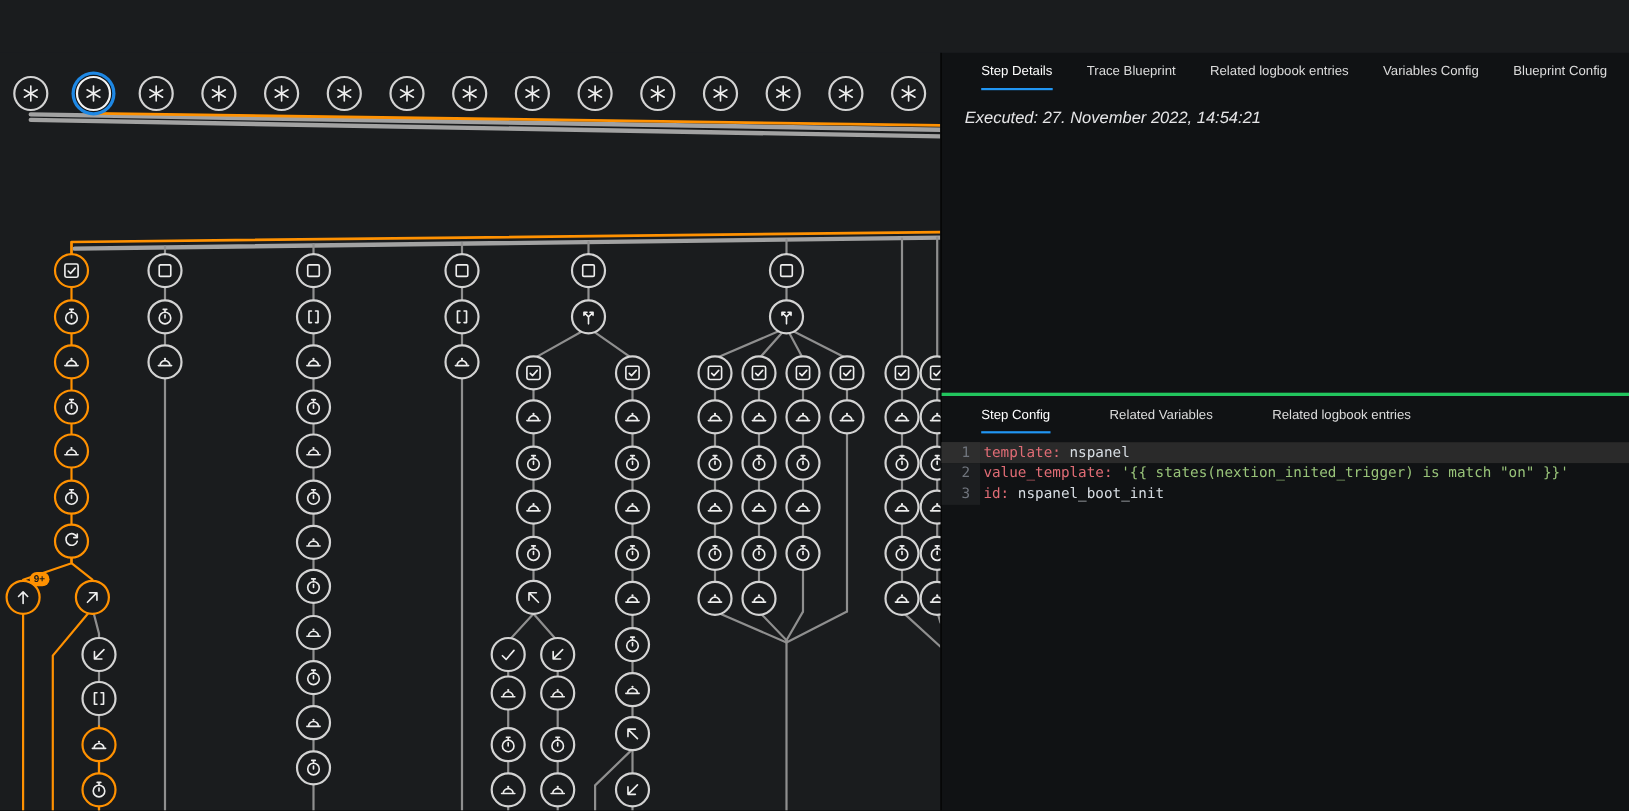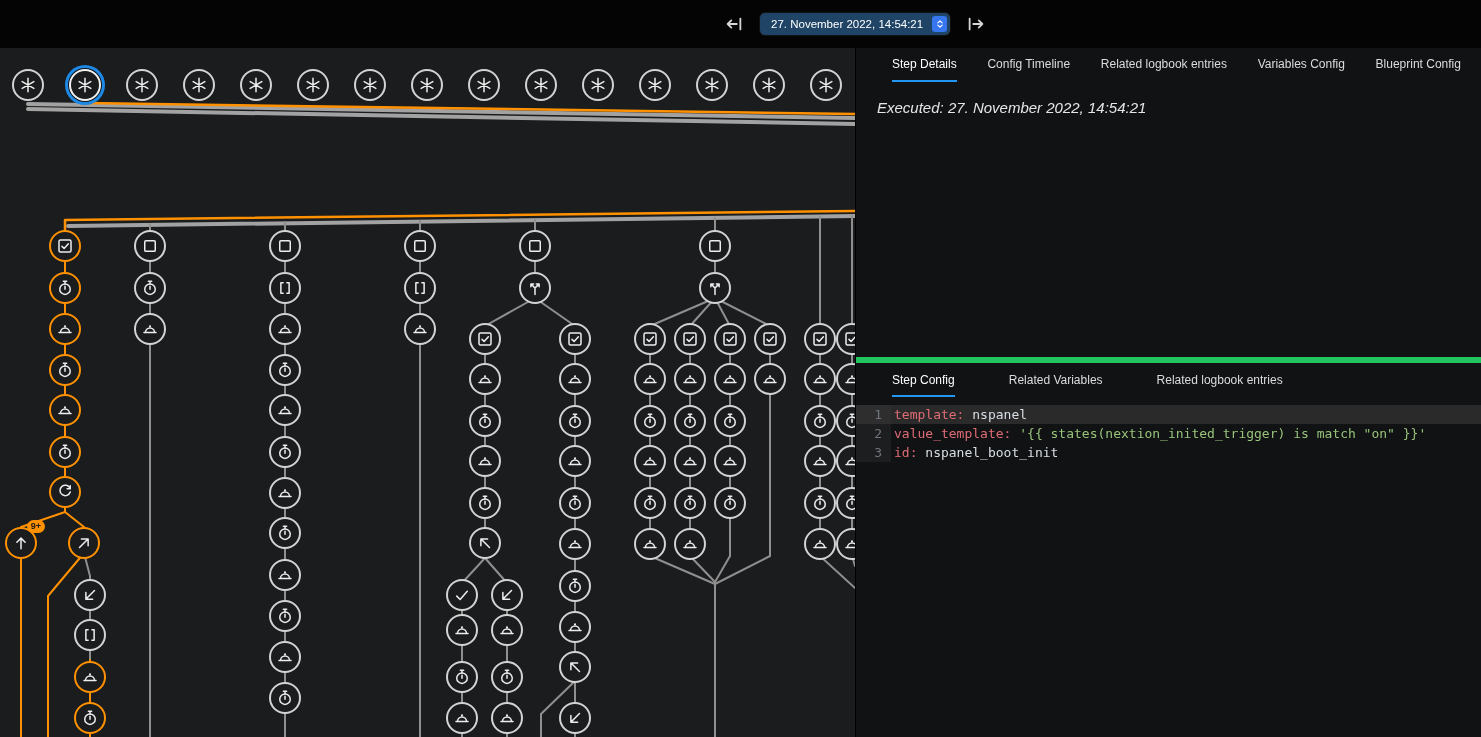--- a/index.html
+++ b/index.html
@@ -32,59 +32,36 @@
   
   .panel { position:absolute; left:855px; top:48px; width:626px; height:689px; background:#101214; border-left:1px solid #000; box-sizing:border-box; }
   .tabbar { display:flex; align-items:stretch; height:34px; }
   .tabbar.detail { justify-content:space-between; padding:0 20px; }
   .tabbar.config { gap:38px; padding:0 20px; height:32px; }
   .tab { display:flex; align-items:center; font-size:12px; color:#dcdcdc; white-space:nowrap;
          border-bottom:2px solid transparent; cursor:pointer;margin-left:16px; }
   .tab.active { color:#fff; border-bottom-color:#2196f3; }
   .executed { padding:17px 21px; font-size:15px; color:#e6e6e8;font-style:italic; }
 
-  .section2 { position:absolute; left:0; right:0; top:309px; border-top:6px solid #22c55e; padding-top:2px; }
+  .section2 { position:absolute; left:0; right:0; top:309px; border-top:3px solid #22c55e; padding-top:2px; }
   .code { margin-top:8px; font-family:"DejaVu Sans Mono", monospace; font-size:13px; line-height:19px; }
   .code-line { display:flex; }
   .code-line.active { background:#2a2a2a; }
   .gutter { flex:none; width:26px; text-align:right; padding-right:9px; color:#70757d; background:#1c1e20; }
   .code-line.active .gutter { background:#2e2e2e; }
   .code-text { padding-left:3px; white-space:pre; }
   .tok-key { color:#e06c75; }
   .tok-plain { color:#d8dee4; }
   .tok-string { color:#98c379; }
 </style>
 </head>
 <body>
 
 <div class="app">
 
-  <div class="topbar">
-    <div class="topbar-controls">
-      <div class="nav-btn">
-        <svg viewBox="0 0 22 22">
-            <path d="M18 5v12M14 11H4M8 7l-4 4 4 4"></path>
-          </svg>
-      </div>
-      <div class="trace-select">
-        <span>27. November 2022, 14:54:21</span>
-        <span class="stepper">
-          <svg viewBox="0 0 14 16">
-              <polyline points="4,6.5 7,3.5 10,6.5"></polyline>
-              <polyline points="4,9.5 7,12.5 10,9.5"></polyline>
-            </svg>
-        </span>
-      </div>
-      <div class="nav-btn">
-        <svg viewBox="0 0 22 22">
-            <path d="M4 5v12M8 11h10M14 7l4 4-4 4"></path>
-          </svg>
-      </div>
-    </div>
-  </div>
 
   <div class="graph">
     <svg class="edges" viewBox="0 0 855 689">
         <polyline points="28,56 855,70" fill="none" stroke="#a2a2a2" stroke-width="4" stroke-linecap="round" stroke-linejoin="round"></polyline>
         <polyline points="28,61 855,76" fill="none" stroke="#a2a2a2" stroke-width="4" stroke-linecap="round" stroke-linejoin="round"></polyline>
         <polyline points="85,55 855,66" fill="none" stroke="#ff9101" stroke-width="2.5" stroke-linecap="round" stroke-linejoin="round"></polyline>
         <polyline points="68,178 855,168" fill="none" stroke="#a2a2a2" stroke-width="4" stroke-linecap="round" stroke-linejoin="round"></polyline>
         <polyline points="65,186 65,172 855,163" fill="none" stroke="#ff9101" stroke-width="2.5" stroke-linecap="round" stroke-linejoin="round"></polyline>
         <polyline points="150,176 150,186" fill="none" stroke="#8f8f8f" stroke-width="2" stroke-linecap="round" stroke-linejoin="round"></polyline>
         <polyline points="285,174 285,186" fill="none" stroke="#8f8f8f" stroke-width="2" stroke-linecap="round" stroke-linejoin="round"></polyline>
@@ -720,21 +697,21 @@
             <path d="M4 16.5h16M6 16.5a6 6 0 0 1 12 0"></path>
             <circle cx="12" cy="8.5" r="1.4" fill="currentColor" stroke="none"></circle>
           </svg>
         </div>
       </div>
   </div>
 
   <div class="panel">
     <div class="tabbar detail">
         <div class="tab active">Step Details</div>
-        <div class="tab">Config Timeline</div>
+        <div class="tab">Trace Blueprint</div>
         <div class="tab">Related logbook entries</div>
         <div class="tab">Variables Config</div>
         <div class="tab">Blueprint Config</div>
       </div>
     <div class="executed">Executed: 27. November 2022, 14:54:21</div>
 
     <div class="section2">
       <div class="tabbar config">
           <div class="tab active">Step Config</div>
           <div class="tab">Related Variables</div>

